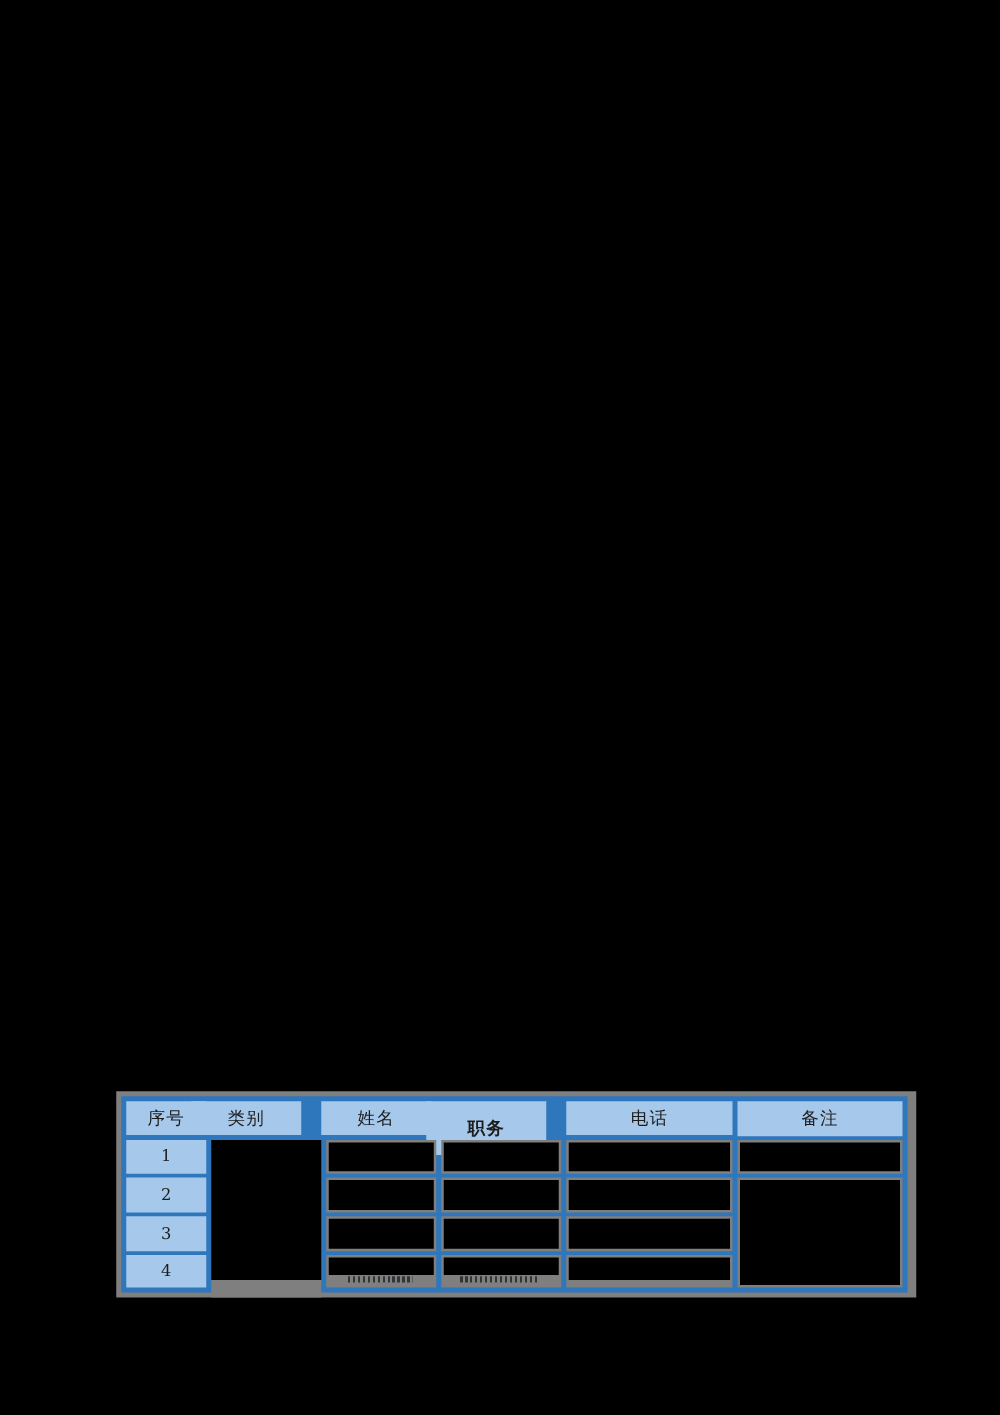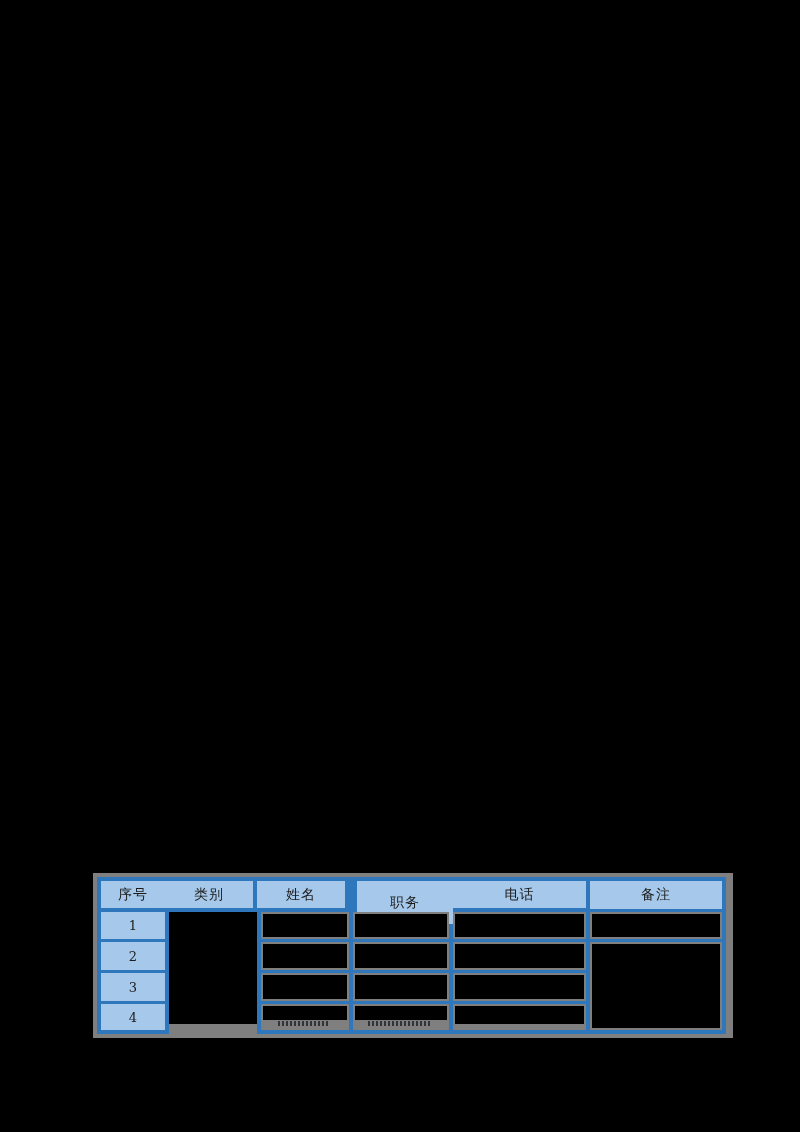--- a/index.html
+++ b/index.html
@@ -39,23 +39,23 @@
   .smudge{
     position:absolute;height:5px;
     background:repeating-linear-gradient(90deg,#23272c 0 2px,rgba(0,0,0,0) 2px 4px);
     opacity:.85;
   }
   .smudge-1{left:181px;top:144px;width:52px;}
   .smudge-2{left:271px;top:144px;width:64px;}
 
   
   .h-c1{left:4px;  top:4px;width:64px; height:27px;}
-  .h-c2{left:68px; top:4px;width:88px; height:27px;}
+  .h-c2{left:56px; top:4px;width:88px; height:27px;}
   .h-c3{left:160px;top:4px;width:88px; height:27px;}
-  .h-c4{left:260px;top:4px;width:96px; height:43px;}
+  .h-c4{left:244px;top:4px;width:96px; height:43px;font-weight:bold;}
   .h-c5{left:356px;top:4px;width:133px;height:27px;text-align:center;}
   .h-c6{left:493px;top:4px;width:132px;height:28px;}
 
   
   .r1{top:35px;height:27px;}
   .r2{top:65px;height:28px;}
   .r3{top:96px;height:28px;}
   .r4{top:127px;height:26px;}
 
   

